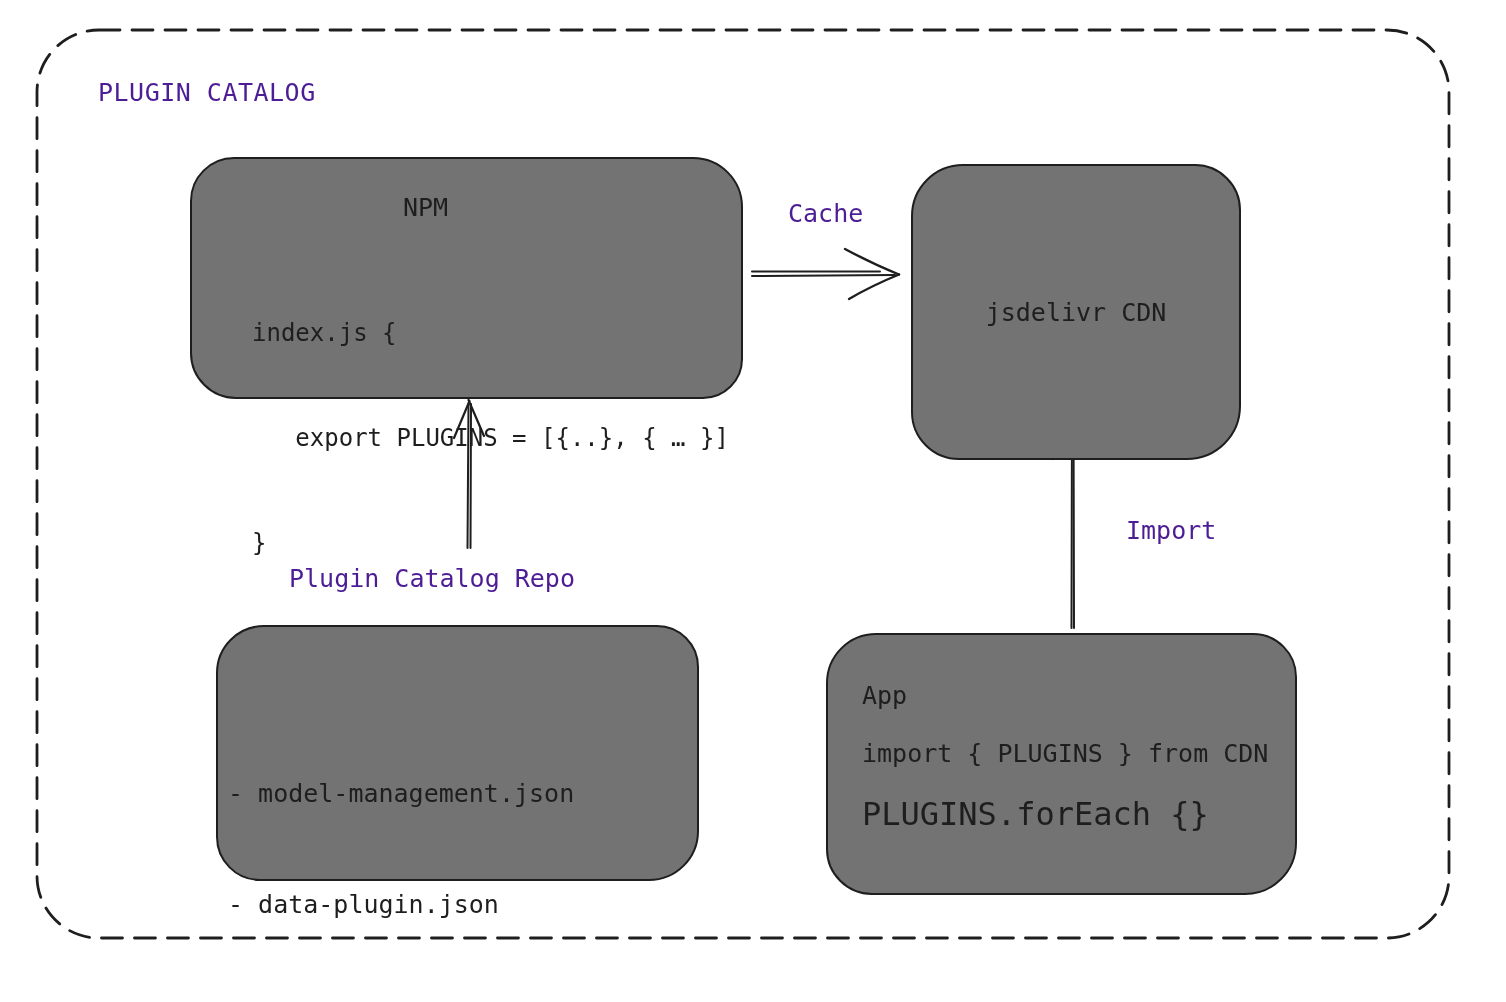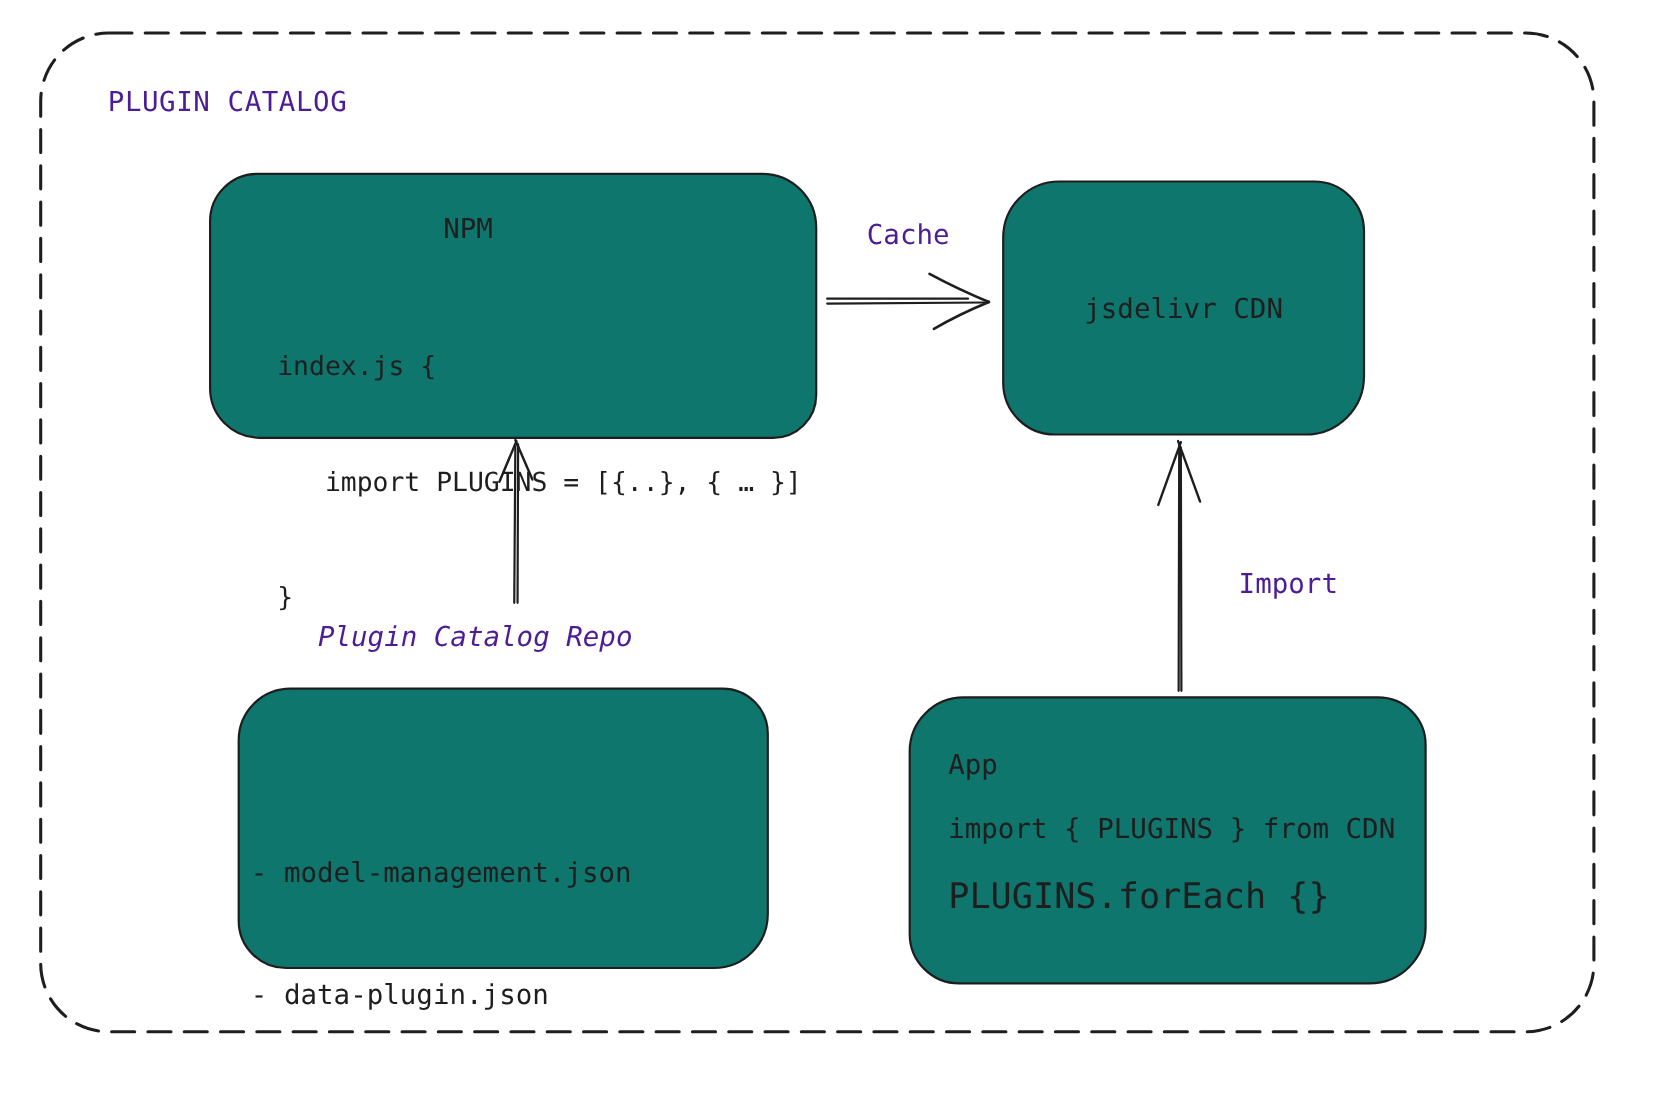--- a/index.html
+++ b/index.html
@@ -23,56 +23,56 @@
   .arrows-layer path, .arrows-layer rect {
     fill: none;
     stroke: #1e1e1e;
     stroke-linecap: round;
     stroke-linejoin: round;
   }
 
   .node {
     position: absolute;
     border: 2.2px solid #1e1e1e;
-    background: #0f766e;
+    background: #737373;
   }
 
   .txt {
     position: absolute;
     font-size: 25px;
     line-height: 31px;
     white-space: pre;
     color: #4c1d95;
   }
 
   
   .node-npm  { left: 190px; top: 157px; width: 553px; height: 242px; border-radius: 44px 50px 40px 46px; }
   .npm-title { position: absolute; top: 33px; left: 0; width: 100%; text-align: center;
                font-size: 25px; line-height: 31px; transform: translateX(-41px); }
   .npm-code  { position: absolute; left: 30px; top: 87px; font-size: 24px; line-height: 35px; white-space: pre; margin-left: 30px; }
 
-  .node-cdn  { left: 911px; top: 164px; width: 330px; height: 232px; border-radius: 52px 46px 54px 48px;
+  .node-cdn  { left: 911px; top: 164px; width: 330px; height: 296px; border-radius: 52px 46px 54px 48px;
                display: flex; align-items: center; justify-content: center; }
   .cdn-label { font-size: 25px; line-height: 31px; white-space: pre; }
 
   .node-repo { left: 216px; top: 625px; width: 483px; height: 256px; border-radius: 48px 42px 50px 44px; }
   .repo-code { position: absolute; left: 10px; top: 74px; font-size: 25px; line-height: 37px; white-space: pre; }
 
   .node-app  { left: 826px; top: 633px; width: 471px; height: 262px; border-radius: 50px 44px 52px 46px;
                padding: 43px 0 14px 34px; }
   .app-title { font-size: 25px; line-height: 35px; white-space: pre; margin-bottom: 23px; }
   .app-line1 { font-size: 25px; line-height: 35px; white-space: pre; margin-bottom: 26px; }
   .app-line2 { font-size: 32px; line-height: 35px; white-space: pre; }
 
   
   .diagram-title { left: 98px;  top: 77px;  letter-spacing: 0.5px; }
   .cache-label   { left: 788px; top: 198px; }
   .build-label   { left: 339px; top: 445px; width: 260px; text-align: center;
                    white-space: pre-line; background: #ffffff; padding: 6px 0; }
-  .repo-title    { left: 289px; top: 563px; font-style: italic; }
+  .repo-title    { left: 289px; top: 563px; }
   .import-label  { left: 1110px; top: 515px; margin-left: 16px; }
 </style>
 </head>
 <body>
 
 <div class="canvas">
 
   <svg class="arrows-layer" viewBox="0 0 1506 1002" xmlns="http://www.w3.org/2000/svg">
 
     <rect x="37" y="30" width="1412" height="908" rx="62" stroke-width="2.8" stroke-dasharray="21 12"></rect>
@@ -98,21 +98,21 @@
       <path d="M1091 456 L1071 401" stroke-width="2.2"></path>
     </g>
   </svg>
 
   <div class="txt diagram-title">PLUGIN CATALOG</div>
 
   <div class="node node-npm">
     <div class="npm-title">NPM</div>
     <div class="npm-code">
       <div>index.js {</div>
-      <div>   import PLUGINS = [{..}, { … }]</div>
+      <div>   export PLUGINS = [{..}, { … }]</div>
       <div>}</div>
     </div>
   </div>
 
   <div class="node node-cdn">
     <div class="cdn-label">jsdelivr CDN</div>
   </div>
 
   <div class="txt cache-label">Cache</div>
 

